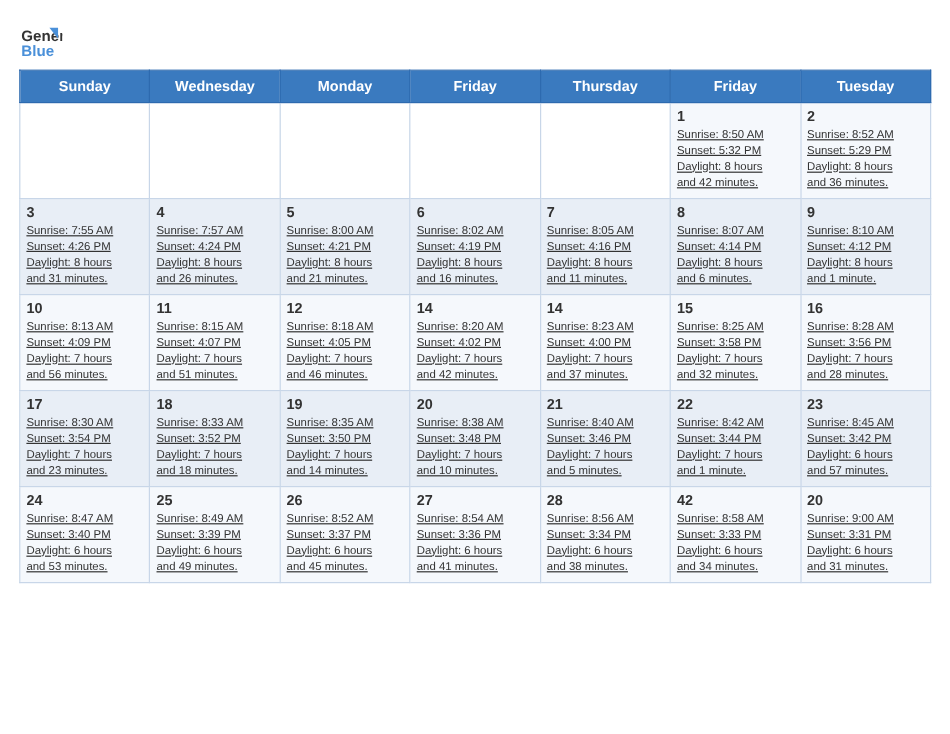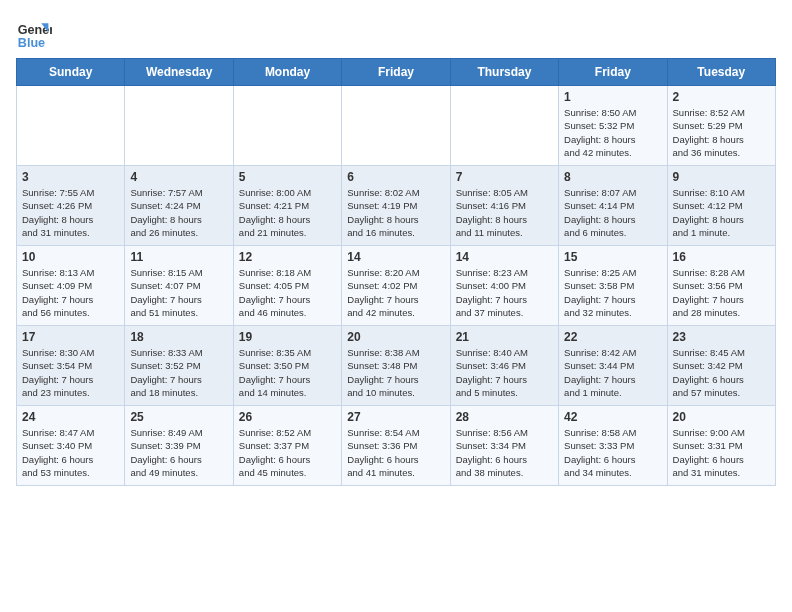--- a/index.html
+++ b/index.html
@@ -73,20 +73,21 @@
     .day-num {
       font-size: 12px;
       font-weight: bold;
       display: block;
       margin-bottom: 2px;
     }
     .day-info {
       font-size: 9.5px;
       line-height: 1.4;
       color: #333;
+      text-decoration: underline;
     }
     .empty {
       background: #fff !important;
     }
   </style>
 </head>
 <body>
 
 <div class="header-row">
   <div class="logo">

